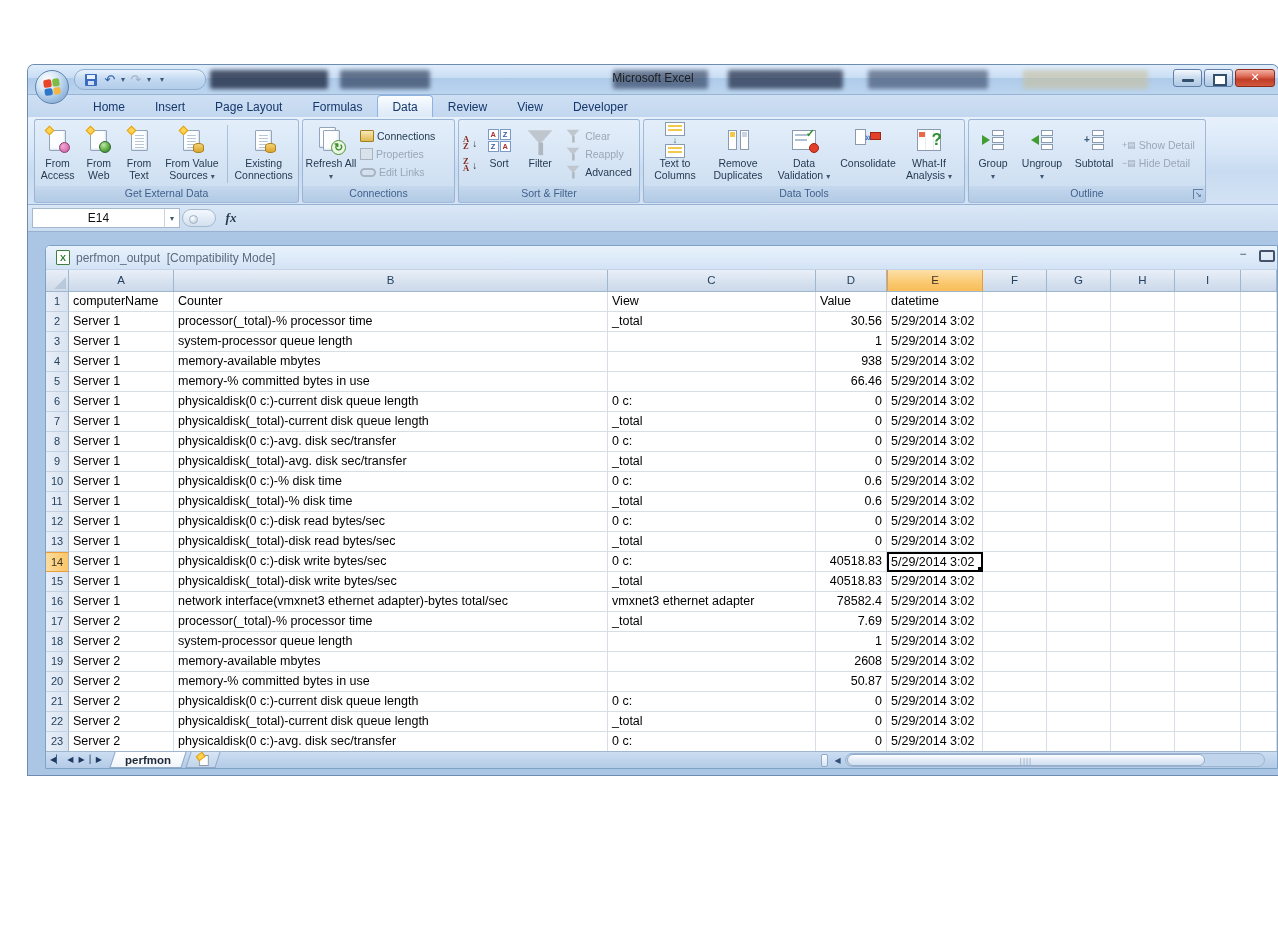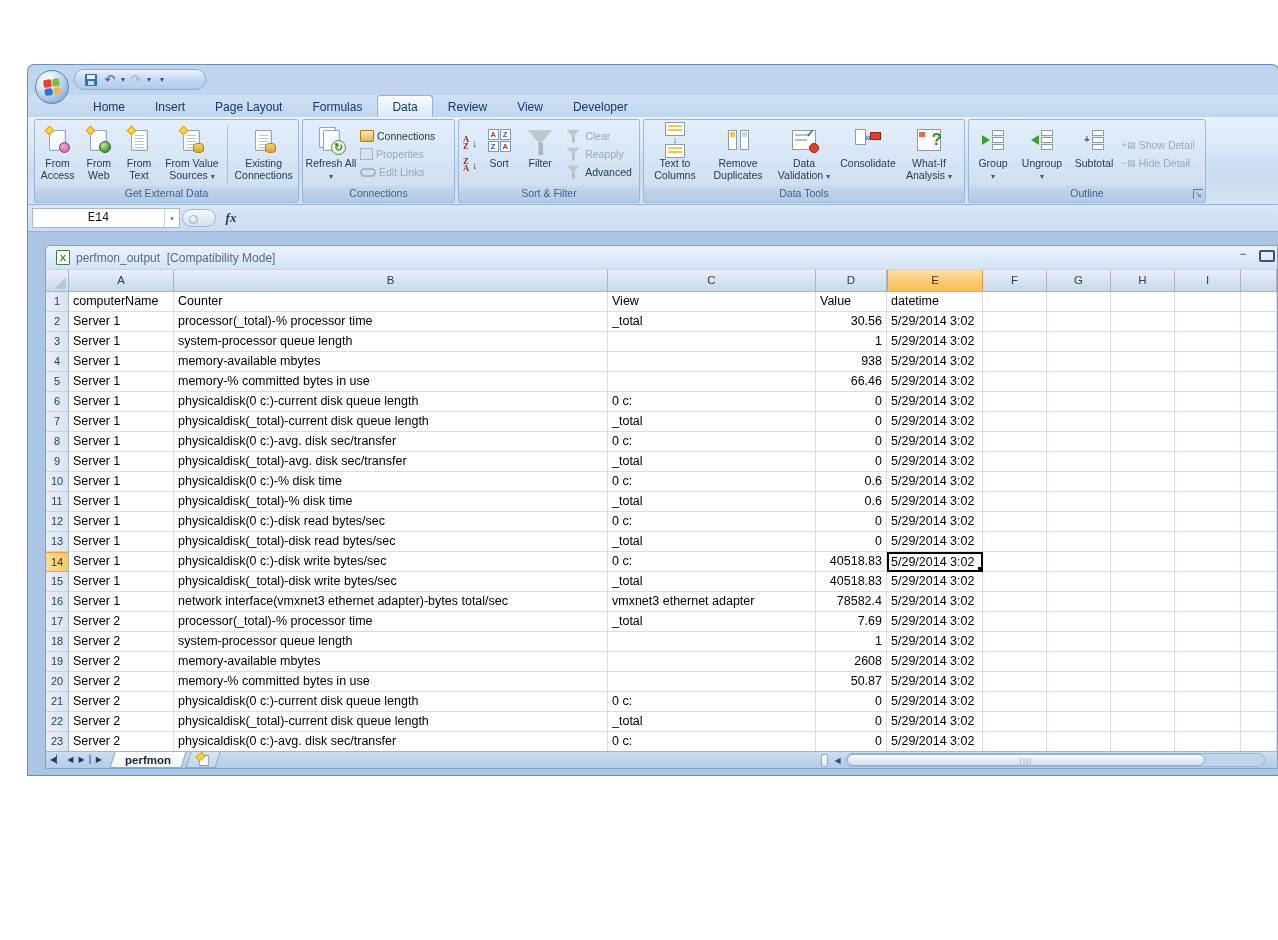--- a/index.html
+++ b/index.html
@@ -134,21 +134,21 @@
   .det-ic { font-size:9px; color:#9AA7B5; }
   .conn-ic { width:14px; height:12px; background:linear-gradient(180deg,#F7E9B8,#E0B94E); border:1px solid #9F7F23; border-radius:1px; }
   .prop-ic { width:13px; height:12px; background:#D9E1EA; border:1px solid #A9B4C2; }
   .link-ic { width:16px; height:9px; border:2px solid #A9B4C2; border-radius:5px; position:relative; }
   .link-ic::before { content:""; position:absolute; left:4px; top:1px; width:5px; height:3px; background:#D7DEE7; }
 
   
   .fbar { position:absolute; left:0; top:140px; right:0; height:27px;
     background:linear-gradient(180deg,#D9E7F6,#CBDCF0); border-bottom:1px solid #96B1D2;
     display:flex; align-items:center; padding:3px 4px; gap:2px; }
-  .namebox { width:148px; height:20px; background:#fff; border:1px solid #A5B8CE; display:flex; align-items:center;font-family:Liberation Mono, monospace; }
+  .namebox { width:148px; height:20px; background:#fff; border:1px solid #A5B8CE; display:flex; align-items:center; }
   .namebox .nb-text { flex:1; text-align:center; font-size:12px; color:#111; }
   .namebox .nb-dd { width:15px; height:100%; border-left:1px solid #C8D4E2; font-size:8px; color:#3C5878;
     display:flex; align-items:center; justify-content:center; }
   .splitter { width:34px; height:18px; border-radius:9px; background:linear-gradient(180deg,#F3F8FD,#D3E0EF);
     border:1px solid #A5B8CE; position:relative; }
   .splitter::before { content:""; position:absolute; left:6px; top:5px; width:7px; height:7px; border-radius:50%;
     background:radial-gradient(circle at 35% 30%,#fff,#B9C8DA); border:1px solid #9FB2C8; }
   .fx { width:26px; text-align:center; font-size:13px; font-style:italic; font-family:"Liberation Serif",serif;
     color:#2B3B4E; font-weight:bold; }
   .fvalue { flex:1; height:20px; background:#fff; border:1px solid #A5B8CE; font-size:12.5px; color:#111;
@@ -210,20 +210,34 @@
   .hs-thumb { position:absolute; left:1px; top:0px; width:358px; height:12px; border-radius:6px;
     background:linear-gradient(180deg,#FDFEFF,#E3ECF7 50%,#D2E0F0); border:1px solid #93ACCB; }
   .hs-grip { position:absolute; left:50%; top:2px; transform:translateX(-50%); letter-spacing:1px;
     font-size:8px; color:#8FA4BE; line-height:8px; }
 </style>
 </head>
 <body>
 
 <div class="window">
 
+  <div class="titlebar">
+    <div class="redact" style="left:182px;width:118px;background:rgba(15,25,50,.72);"></div>
+    <div class="redact" style="left:312px;width:90px;background:rgba(25,40,70,.6);"></div>
+    <div class="redact" style="left:585px;width:95px;background:rgba(20,35,65,.55);"></div>
+    <div class="redact" style="left:700px;width:115px;background:rgba(15,25,50,.65);"></div>
+    <div class="redact" style="left:840px;width:120px;background:rgba(25,40,70,.5);"></div>
+    <div class="redact" style="left:995px;width:125px;background:rgba(200,190,150,.55);"></div>
+    <div class="title-text">Microsoft Excel</div>
+    <div class="caps">
+      <div class="cap cap-min"></div>
+      <div class="cap cap-restore"></div>
+      <div class="cap cap-close"></div>
+    </div>
+  </div>
 
   <div class="orb">
     <div class="orb-logo">
       <i style="background:#E8442C"></i>
         <i style="background:#7EBB42"></i>
         <i style="background:#2E76C8"></i>
         <i style="background:#F4B63F"></i>
     </div>
   </div>
   <div class="qat">

